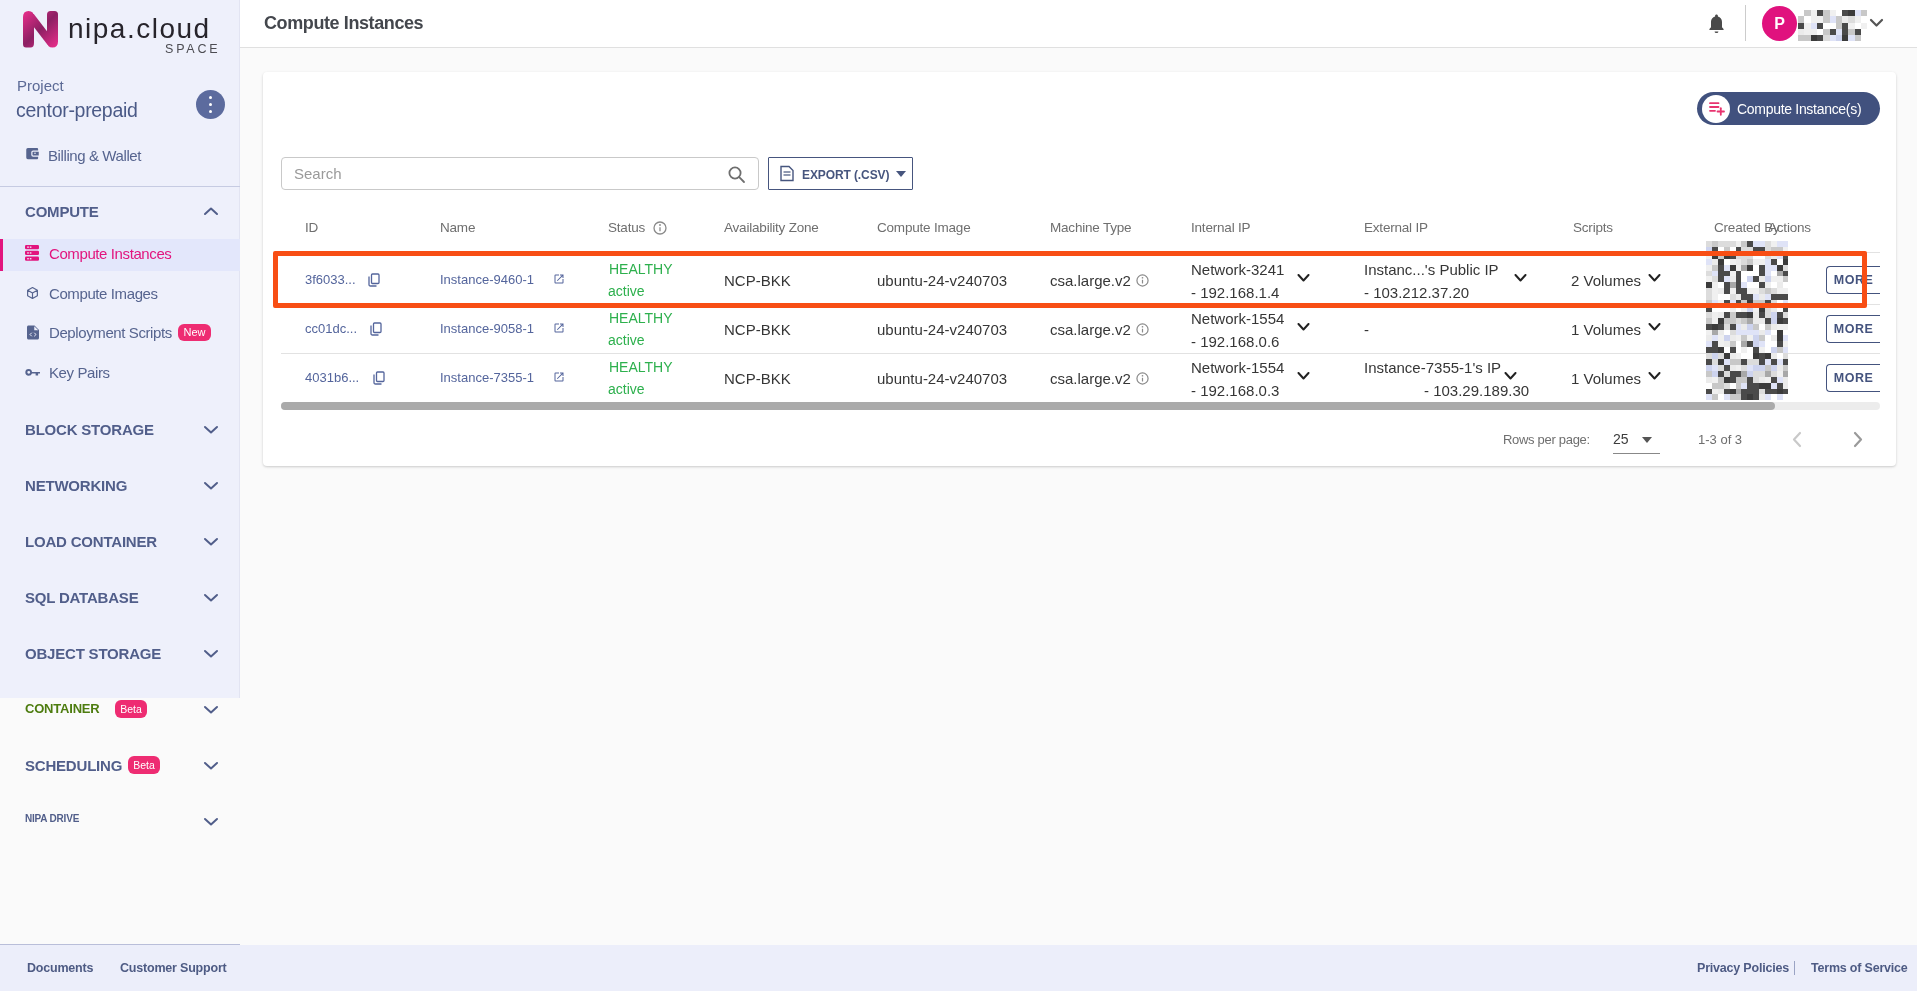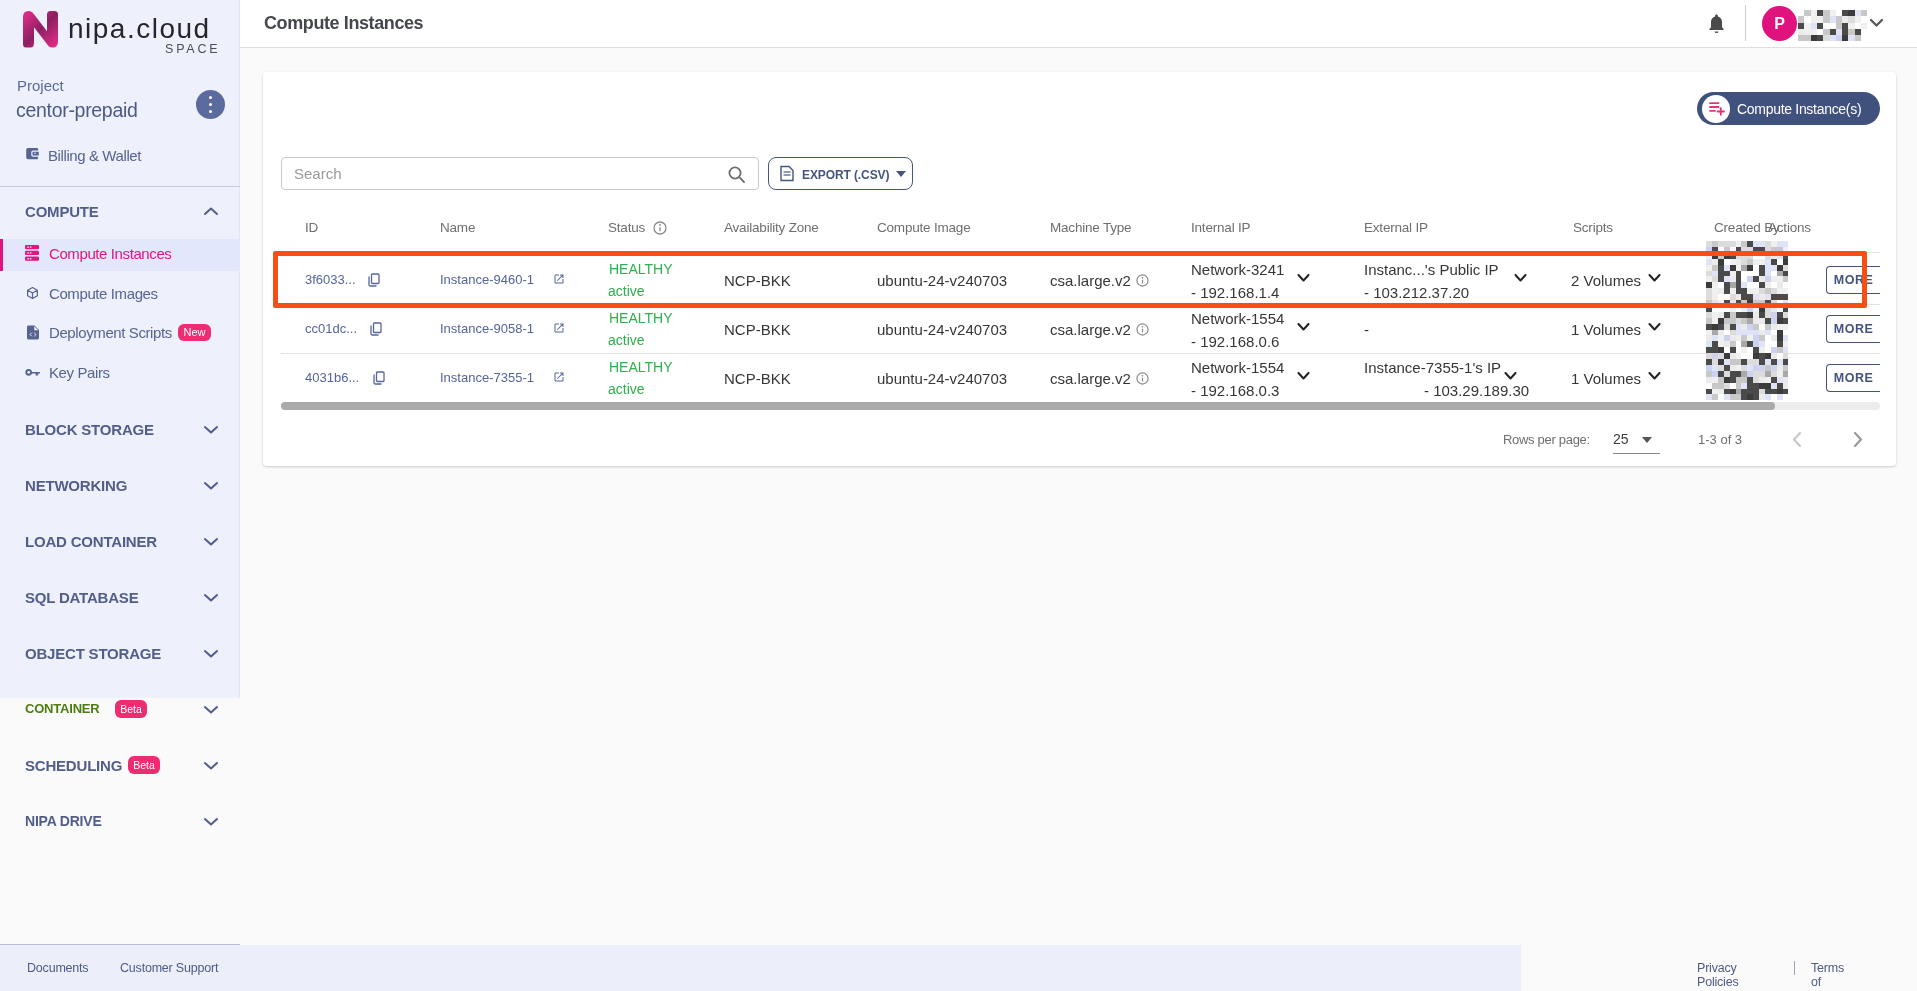--- a/index.html
+++ b/index.html
@@ -11,21 +11,21 @@
   #sidebar { position:absolute; left:0; top:0; width:240px; height:698px;
     background:#eef0fb; border-right:1px solid #e2e4f2; }
   .side-label { color:#56648f; }
 
   
   #topbar { position:absolute; left:240px; top:0; width:1677px; height:48px;
     background:#ffffff; border-bottom:1px solid #e0e0e0; }
   #title { position:absolute; left:24px; top:13px; font-size:18px; font-weight:600; letter-spacing:-0.4px; color:#44474d; }
 
   
-  #footer { position:absolute; left:0; top:945px; width:1521px; height:46px; background:#eceefa; }
+  #footer { position:absolute; left:0; top:945px; width:1917px; height:46px; background:#eceefa;font-weight:bold; }
   #footer .lnk { position:absolute; top:16px; font-size:12.5px; letter-spacing:-0.2px; color:#4e5b84; }
   #sidefootline { position:absolute; left:0; top:944px; width:240px; height:1px; background:#b9bed9; }
 
   
   #card { position:absolute; left:263px; top:72px; width:1633px; height:394px;
     background:#ffffff; border-radius:4px; box-shadow:0 1px 3px rgba(0,0,0,.12), 0 1px 2px rgba(0,0,0,.08); }
 
   .hdrcell { position:absolute; top:220px; font-size:13.5px; letter-spacing:-0.2px; color:#6f6f6f; }
   .cellL { position:absolute; font-size:13px; color:#54659c; }
   .cellD { position:absolute; font-size:15px; color:#363636; }
@@ -146,21 +146,21 @@
   <div class="abs" style="left:25px; top:701px; font-size:13px; font-weight:700; letter-spacing:-0.2px; color:#4d7c0f;text-align:center;">CONTAINER</div>
   <div class="abs" style="left:115px; top:700px; width:32px; height:18px; background:#ee2c72; border-radius:6px; color:#fff; font-size:10.5px; text-align:center; line-height:18px;">Beta</div>
   <svg class="abs sdch" style="left:203px; top:705px;" width="16" height="10" viewBox="0 0 16 10">
       <path d="M2 2 L8 7.5 L14 2" fill="none" stroke="#515e8a" stroke-width="2" stroke-linecap="round" stroke-linejoin="round"></path>
     </svg>
   <div class="abs" style="left:25px; top:757px; font-size:15px; font-weight:700; letter-spacing:-0.2px; color:#515e8a;">SCHEDULING</div>
   <div class="abs" style="left:128px; top:756px; width:32px; height:18px; background:#ee2c72; border-radius:6px; color:#fff; font-size:10.5px; text-align:center; line-height:18px;">Beta</div>
   <svg class="abs sdch" style="left:203px; top:761px;" width="16" height="10" viewBox="0 0 16 10">
       <path d="M2 2 L8 7.5 L14 2" fill="none" stroke="#515e8a" stroke-width="2" stroke-linecap="round" stroke-linejoin="round"></path>
     </svg>
-  <div class="abs" style="left:25px; top:813px; font-size:14px; font-weight:700; letter-spacing:-0.2px; color:#515e8a;">NIPA DRIVE</div>
+  <div class="abs" style="left:25px; top:813px; font-size:10px; font-weight:700; letter-spacing:-0.2px; color:#515e8a;">NIPA DRIVE</div>
   <svg class="abs sdch" style="left:203px; top:817px;" width="16" height="10" viewBox="0 0 16 10">
       <path d="M2 2 L8 7.5 L14 2" fill="none" stroke="#515e8a" stroke-width="2" stroke-linecap="round" stroke-linejoin="round"></path>
     </svg>
 </div>
 
 <div id="topbar">
   <div id="title">Compute Instances</div>
 </div>
 
 <svg class="abs" style="left:1707px; top:13px;" width="19" height="22" viewBox="0 0 24 28">
@@ -248,21 +248,21 @@
 </div>
 
 <div class="abs" style="left:281px; top:157px; width:478px; height:33px; border:1px solid #c9c9c9; border-radius:4px; background:#fff;">
   <div style="position:absolute; left:12px; top:7px; font-size:15px; color:#9a9a9a;">Search</div>
   <svg style="position:absolute; right:12px; top:7px;" width="19" height="19" viewBox="0 0 19 19">
     <circle cx="8" cy="8" r="5.6" fill="none" stroke="#6e6e6e" stroke-width="1.8"></circle>
     <line x1="12.2" y1="12.2" x2="17" y2="17" stroke="#6e6e6e" stroke-width="1.8" stroke-linecap="round"></line>
   </svg>
 </div>
 
-<div class="abs" style="left:768px; top:157px; width:145px; height:33px; border:1px solid #46557e; border-radius:8px; background:#fff;">
+<div class="abs" style="left:768px; top:157px; width:145px; height:33px; border:1px solid #46557e; border-radius:1px; background:#fff;">
   <svg style="position:absolute; left:11px; top:7px;" width="14" height="17" viewBox="0 0 14 17">
     <path fill="none" stroke="#46557e" stroke-width="1.4" d="M1 1.5 H9 L13 5.5 V15.5 H1 Z"></path>
     <line x1="3.5" y1="7" x2="10.5" y2="7" stroke="#46557e" stroke-width="1.2"></line>
     <line x1="3.5" y1="10" x2="10.5" y2="10" stroke="#46557e" stroke-width="1.2"></line>
   </svg>
   <div style="position:absolute; left:33px; top:9.5px; font-size:12px; font-weight:700; letter-spacing:-0.1px; color:#46557e;">EXPORT (.CSV)</div>
   <svg style="position:absolute; left:127px; top:13px;" width="10" height="6" viewBox="0 0 10 6">
     <path d="M0 0 L10 0 L5 6 Z" fill="#46557e"></path>
   </svg>
 </div>

